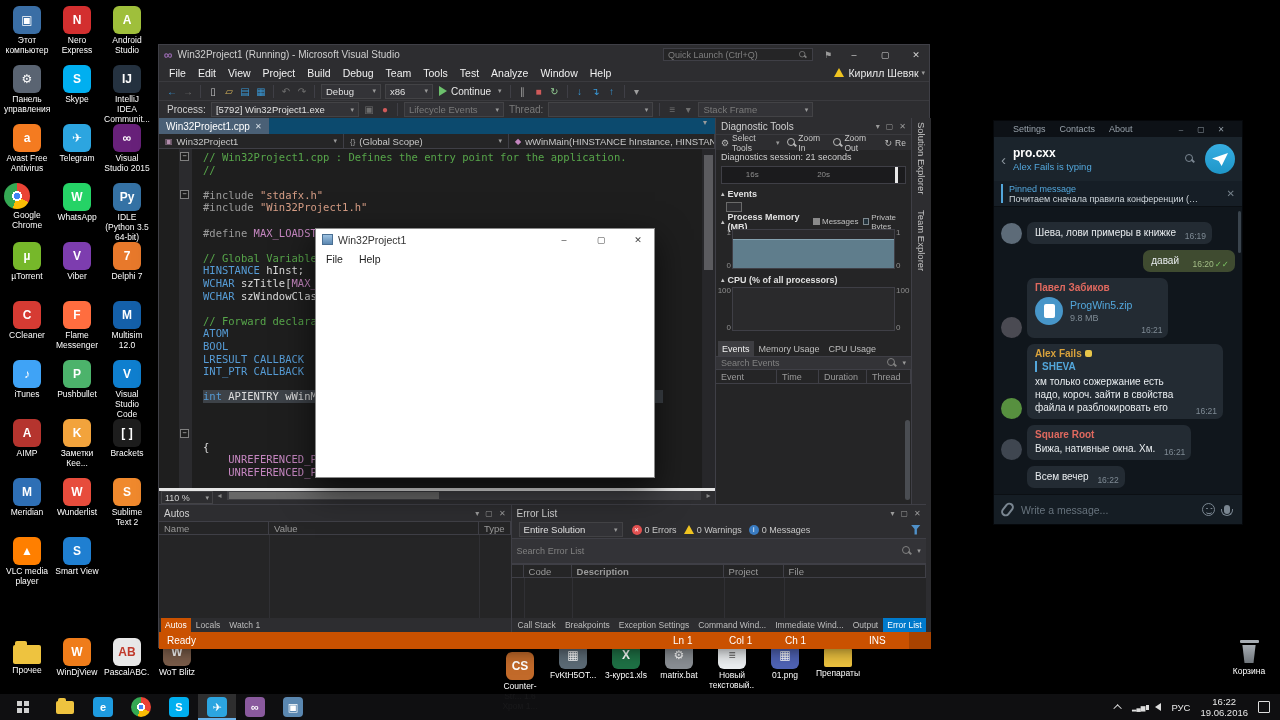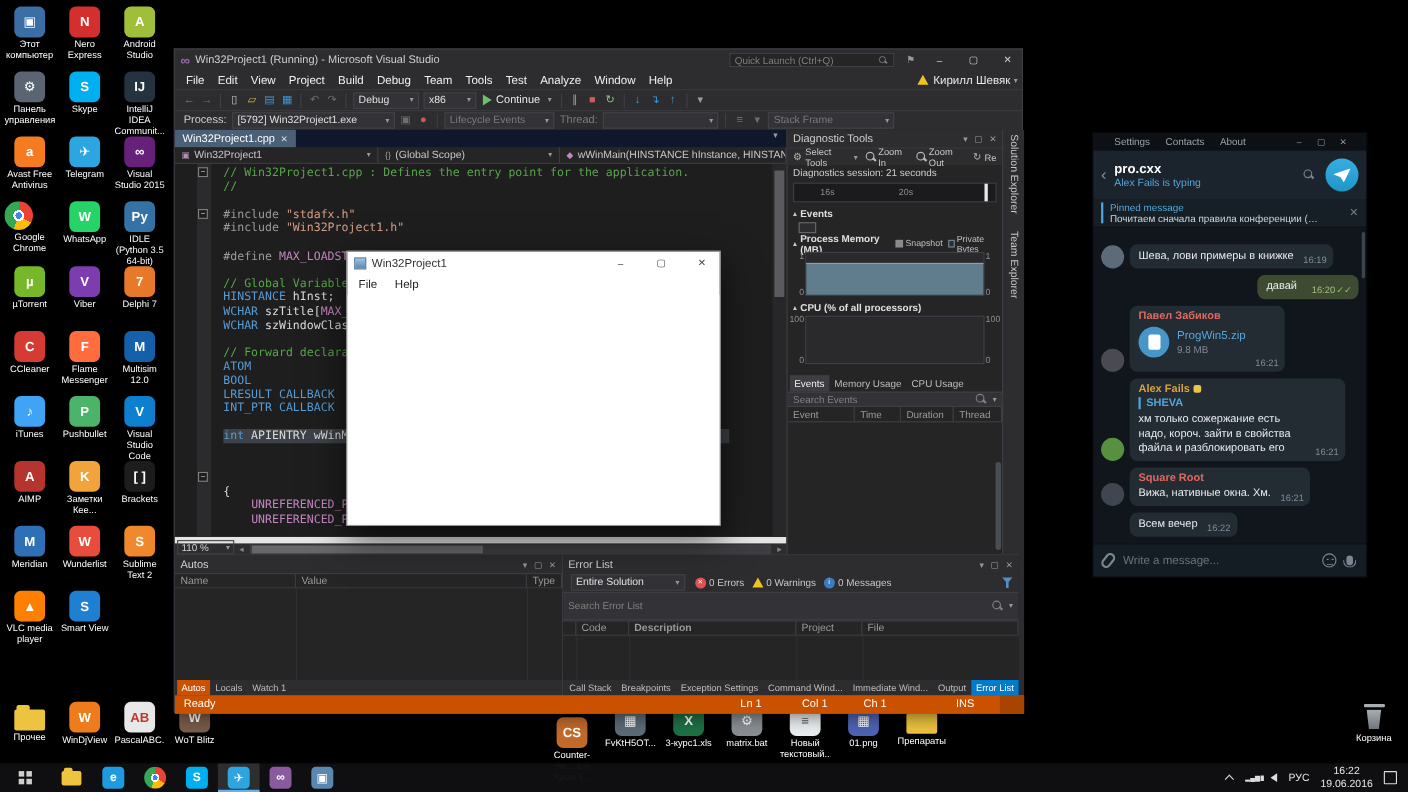--- a/index.html
+++ b/index.html
@@ -40,37 +40,37 @@
   .tb-ic{width:16px;text-align:center;font-size:10px}
   .tb-lbl{font-size:10px;color:#cfcfcf;margin:0 3px}
   .tb-lbl.dim,.tb-dd.dim{color:#7a7a7a}
   .tb-dd{display:inline-flex;align-items:center;justify-content:space-between;height:15px;background:#333337;border:1px solid #434346;padding:0 4px;font-size:9.5px;color:#e0e0e0;margin:0 2px;overflow:hidden;white-space:nowrap}
   .tb-dd.dim{color:#7a7a7a}
   .tb-play{display:inline-flex;align-items:center;gap:4px;margin:0 4px}
   .play-tri{width:0;height:0;border-left:8px solid #6cc06c;border-top:5px solid transparent;border-bottom:5px solid transparent}
   .tb-play-t{font-size:10px;color:#e8e8e8}
   
   .vs-docs{position:absolute;left:0;top:73px;width:556px;height:386px;display:flex;flex-direction:column}
-  .vs-tabstrip{height:16px;background:#0f172a;display:flex;align-items:flex-start}
+  .vs-tabstrip{height:16px;background:#0c4a6e;display:flex;align-items:flex-start}
   .vs-doctab{height:16px;display:inline-flex;align-items:center;gap:5px;padding:0 7px;background:#4a6076;color:#fff;font-size:10px}
   .tabx{font-size:8px;color:#d8e0e8}
   .strip-caret{margin-left:auto;margin-right:8px;font-size:8px;color:#9a9a9a}
   .vs-breadcrumb{height:15px;background:#252526;border-bottom:1px solid #3f3f46;display:flex}
   .bc{display:flex;align-items:center;gap:4px;padding:0 6px;border-right:1px solid #3f3f46;font-size:9.5px;color:#c8c8c8;white-space:nowrap;overflow:hidden}
   .bc-ic{font-size:8px}
   .vs-editor{flex:1;background:#1e1e1e;position:relative;overflow:hidden;font-family:"DejaVu Sans Mono","Liberation Mono",monospace;font-size:10.5px}
   .gutterstrip{position:absolute;left:20px;top:0;bottom:0;width:13px;background:#2b2b2e}
   #code-lines{position:absolute;left:0;top:2px;right:13px}
   .cl{position:relative;height:12.6px;line-height:12.6px;padding-left:44px;white-space:pre;color:#dcdcdc}
   .cl.hl .ct{background:#3d4248;display:inline-block;min-width:460px}
   .fold{position:absolute;left:21px;top:1px;width:9px;height:9px;border:1px solid #808080;background:#1e1e1e;color:#c8c8c8;font-size:7px;line-height:7px;text-align:center}
   .c-cm{color:#57a64a}.c-kw{color:#569cd6}.c-st{color:#d69d85}.c-pp{color:#9b9b9b}.c-mc{color:#c586c0}.c-nm{color:#b5cea8}.c-df{color:#dcdcdc}
   .vscroll{position:absolute;right:0;top:0;bottom:0;width:13px;background:#27272a}
   .vthumb{position:absolute;right:2px;top:6px;width:9px;height:115px;background:#5b5b5f}
-  .vs-hscroll{height:16px;background:#2d2d30;border-top:6px solid #e5e5e5;display:flex;align-items:flex-end}
+  .vs-hscroll{height:16px;background:#2d2d30;border-top:3px solid #e5e5e5;display:flex;align-items:flex-start}
   .zoombox{width:52px;height:13px;border:1px solid #434346;margin-left:2px;display:flex;align-items:center;justify-content:space-between;padding:0 3px;font-size:9px;color:#d0d0d0}
   .harrow{width:13px;text-align:center;font-size:8px;color:#858585}
   .htrack{flex:1;height:9px;background:#3e3e42;position:relative;margin:0 1px}
   .hthumb{position:absolute;left:2px;top:1px;width:210px;height:7px;background:#686868}
   
   .vs-diag{position:absolute;left:556px;top:73px;width:196px;height:386px;background:#252526;border-left:1px solid #3f3f46;display:flex;flex-direction:column;font-size:9.5px;overflow:hidden}
   .phead{height:16px;display:flex;align-items:center;padding:0 5px;background:#2d2d30;color:#d0d0d0;font-size:10px;gap:4px;flex:none}
   .phead-ic{margin-left:auto;display:flex;gap:6px;font-size:8px;color:#9a9a9a}
   .phead-ic span{display:inline-block}
   .dtools{height:16px;display:flex;align-items:center;gap:7px;padding:0 5px;background:#2d2d30;color:#c8c8c8;font-size:8.5px;flex:none;border-top:1px solid #3a3a3e}
@@ -584,21 +584,21 @@
         <span class="tri">▴</span>
         <span>Events</span>
       </div>
       <div class="devents-icon"></div>
       <div class="dsec">
         <span class="tri">▴</span>
         <span>Process Memory (MB)</span>
         <span class="dlegend">
             <span class="dleg">
               <span class="dchip" style="background: rgb(138, 138, 138);"></span>
-              <span>Snapshot</span>
+              <span>Messages</span>
             </span>
             <span class="dleg">
               <span class="dchip" style="background: rgb(34, 49, 58); border: 1px solid rgb(127, 138, 144);"></span>
               <span>Private Bytes</span>
             </span>
           </span>
       </div>
       <div class="dchart mem">
         <span class="axl ax-t">1</span>
         <span class="axl ax-b">0</span>

